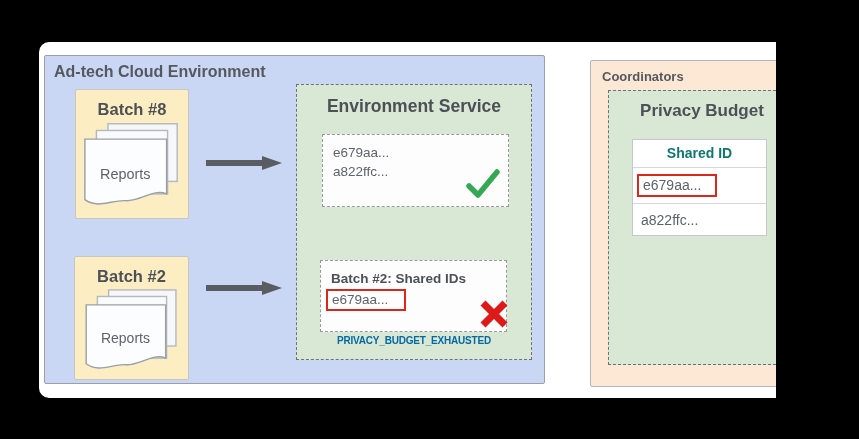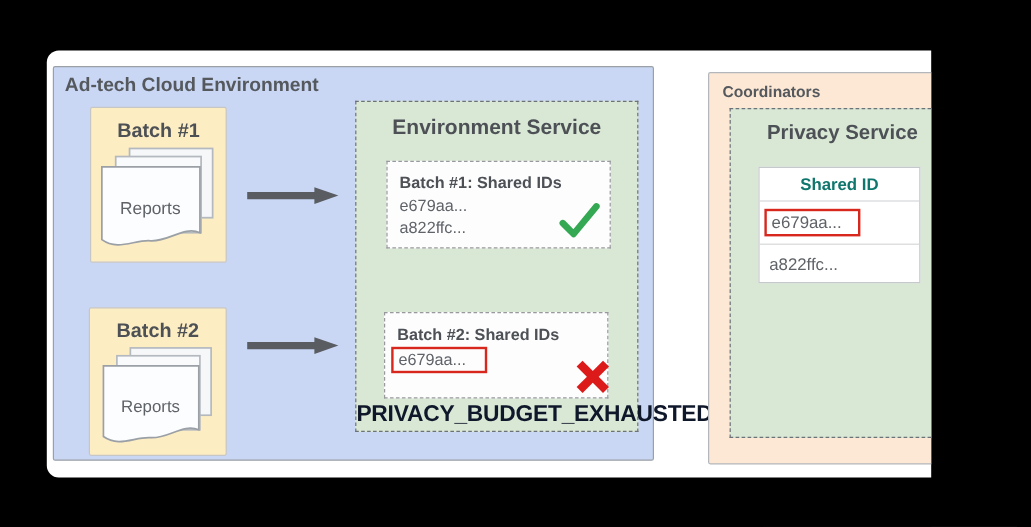--- a/index.html
+++ b/index.html
@@ -33,21 +33,21 @@
   .result-box .rb-id{color:#5f6368;}
   .rbox1{left:25px;top:49px;height:73px;}
   .rbox2{left:23px;top:175px;height:72px;}
 
   .check-icon{position:absolute;right:7px;bottom:6px;}
   .x-icon{position:absolute;right:-4px;bottom:3px;}
 
   .redbox{display:inline-block;border:2px solid #d8271d;padding:0 16px 1px 4px;margin-left:-5px;line-height:17px;}
 
   .error-label{position:absolute;left:0;right:0;top:250px;text-align:center;
-               font-size:19px;font-weight:700;color:#0f172a;letter-spacing:-0.2px;}
+               font-size:10px;font-weight:700;color:#0369a1;letter-spacing:-0.2px;}
 
   
   .coord{position:absolute;left:551px;top:18px;width:220px;height:325px;background:#fce8d4;
          border:1px solid #b3b6ba;border-radius:2px;}
   .coord-title{position:absolute;left:11px;top:8px;font-size:13px;font-weight:700;color:#55595e;}
   .pb{position:absolute;left:17px;top:29px;width:186px;height:273px;background:#d9e7d5;
       border:1.5px dashed #6d7278;}
   .pb-title{margin-top:10px;text-align:center;font-size:17px;font-weight:700;color:#4d5156;}
 
   .pb-table{position:absolute;left:23px;top:48px;width:135px;background:#fff;
@@ -62,21 +62,21 @@
 </head>
 <body>
 
 <div class="stage">
   <div class="card">
 
     <div class="env">
       <div class="env-title">Ad-tech Cloud Environment</div>
 
       <div class="batch batch1">
-        <div class="batch-title">Batch #1</div>
+        <div class="batch-title">Batch #8</div>
         <svg class="paper-svg" width="100" height="90" viewBox="0 0 104 92">
           <rect x="27" y="1" width="72" height="60" fill="#f5f7f8" stroke="#b4b9bf" stroke-width="1.5"></rect>
           <rect x="15" y="8" width="74" height="66" fill="#f8fafb" stroke="#b4b9bf" stroke-width="1.5"></rect>
           <path d="M3,17 L88,17 L88,74 C74,68 61,82 45,81 C31,80 17,90 3,80 Z" fill="#fcfdfe" stroke="#9aa0a6" stroke-width="1.5"></path>
           <text x="45" y="58" text-anchor="middle" font-size="15" fill="#5f6368">Reports</text>
         </svg>
       </div>
 
       <div class="batch batch2">
         <div class="batch-title">Batch #2</div>
@@ -94,21 +94,20 @@
       </svg>
       <svg class="arrow arrow2" viewBox="0 0 80 16">
         <line x1="2" y1="8" x2="60" y2="8" stroke="#595c60" stroke-width="6"></line>
         <polygon points="58,1 78,8 58,15" fill="#595c60"></polygon>
       </svg>
 
       <div class="agg">
         <div class="agg-title">Environment Service</div>
 
         <div class="result-box rbox1">
-          <div class="rb-title">Batch #1: Shared IDs</div>
           <div class="rb-id">e679aa...</div>
           <div class="rb-id">a822ffc...</div>
           <svg class="check-icon" width="36" height="32" viewBox="0 0 36 32">
             <path d="M4,18 L13,27 L32,4" fill="none" stroke="#34a853" stroke-width="5.5" stroke-linecap="round" stroke-linejoin="round"></path>
           </svg>
         </div>
 
         <div class="result-box rbox2">
           <div class="rb-title">Batch #2: Shared IDs</div>
           <div class="rb-id">
@@ -121,21 +120,21 @@
         </div>
 
         <div class="error-label">PRIVACY_BUDGET_EXHAUSTED</div>
       </div>
     </div>
 
     <div class="coord">
       <div class="coord-title">Coordinators</div>
 
       <div class="pb">
-        <div class="pb-title">Privacy Service</div>
+        <div class="pb-title">Privacy Budget</div>
 
         <div class="pb-table">
           <div class="pb-th">Shared ID</div>
           <div class="pb-row pb-row1">
             <span class="pb-redbox">e679aa...</span>
           </div>
           <div class="pb-row pb-row2">a822ffc...</div>
         </div>
       </div>
     </div>

